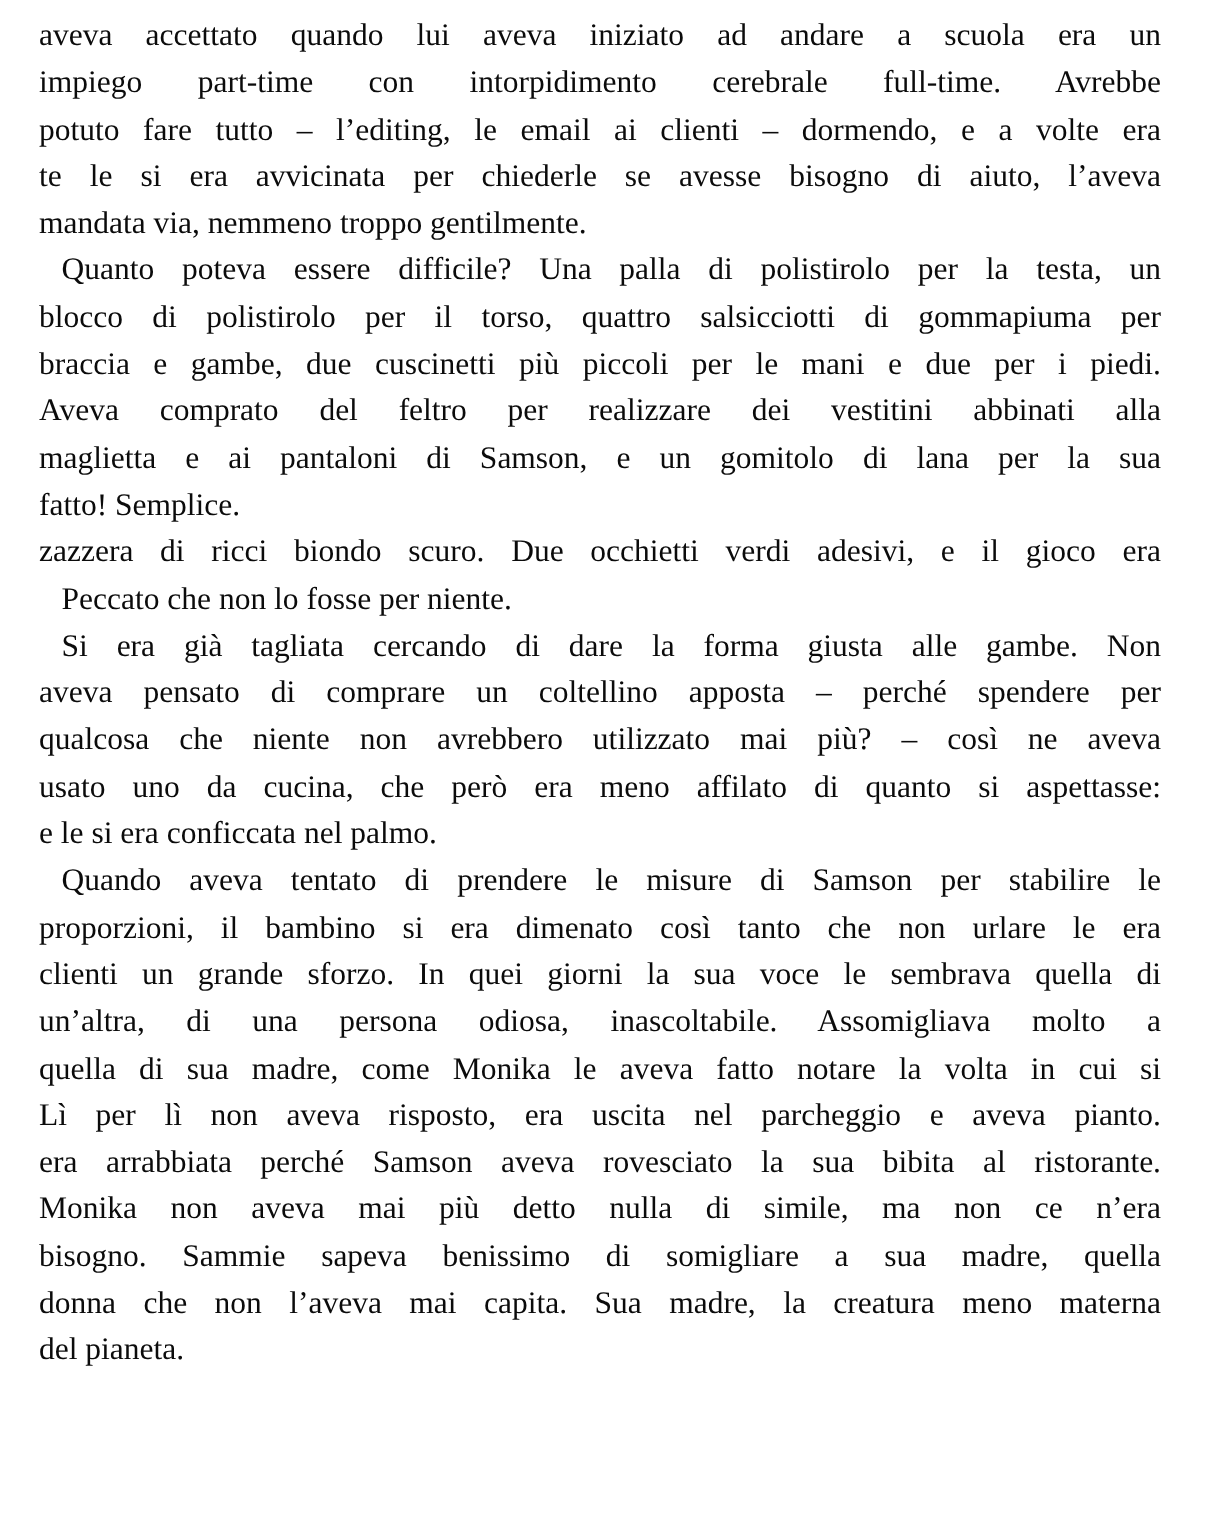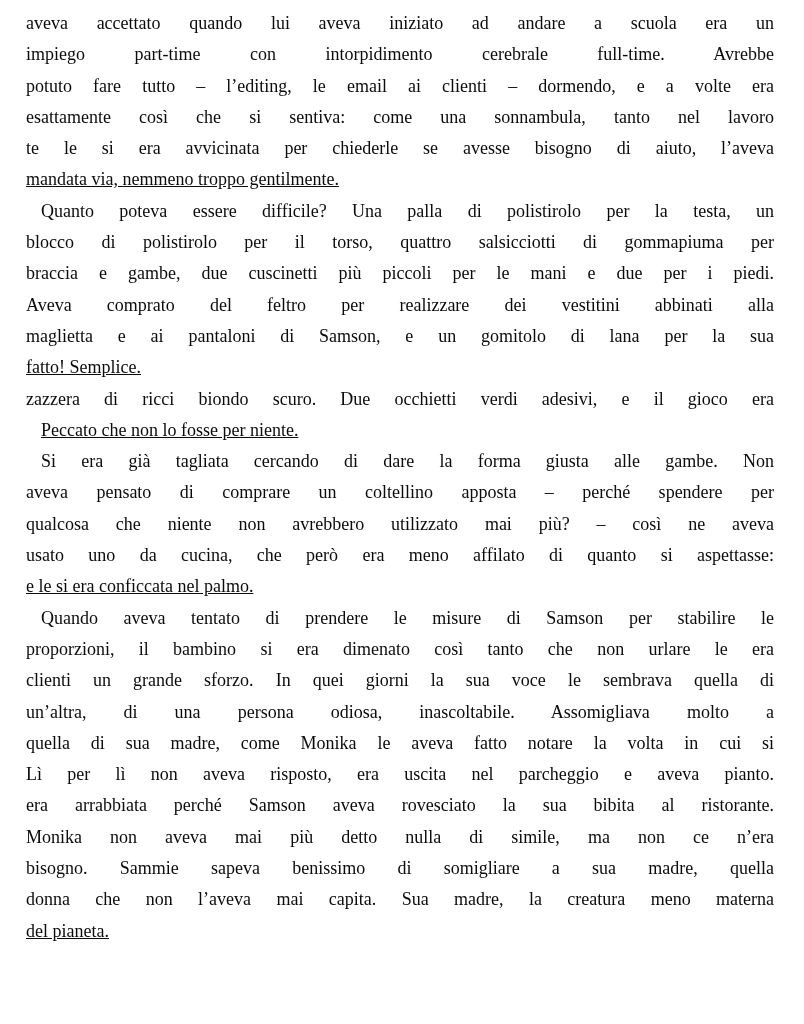--- a/index.html
+++ b/index.html
@@ -15,55 +15,53 @@
   }
   .page {
     position: absolute;
     inset: 0;
     background: #ffffff;
     box-sizing: border-box;
     padding: 8px 30px 0 26px;
   }
   .text-column {
     font-family: "Liberation Serif", "DejaVu Serif", serif;
-    font-size: 18px;
+    font-size: 21px;
     line-height: 31.3px;
     color: #0b0b0b;
     -webkit-font-smoothing: antialiased;
   }
   .paragraph {
     margin: 0;
     padding: 0;
   }
   .line {
     text-align: justify;
     text-align-last: justify;
     white-space: normal;
     height: 31.3px;
     overflow: visible;
   }
   .line.para-last {
     text-align: center;
     text-align-last: left;
-    text-decoration: underline;
   }
   .line.first-indent {
     text-indent: 15px;
   }
 </style>
 </head>
 <body>
 
 <main class="page">
   <section class="text-column" id="text-column">
       <div class="paragraph">
         <div class="line">aveva accettato quando lui aveva iniziato ad andare a scuola era un</div>
         <div class="line">impiego part-time con intorpidimento cerebrale full-time. Avrebbe</div>
         <div class="line">potuto fare tutto – l’editing, le email ai clienti – dormendo, e a volte era</div>
-        <div class="line">esattamente così che si sentiva: come una sonnambula, tanto nel lavoro</div>
         <div class="line">te le si era avvicinata per chiederle se avesse bisogno di aiuto, l’aveva</div>
         <div class="line para-last">mandata via, nemmeno troppo gentilmente.</div>
       </div>
       <div class="paragraph">
         <div class="line first-indent">Quanto poteva essere difficile? Una palla di polistirolo per la testa, un</div>
         <div class="line">blocco di polistirolo per il torso, quattro salsicciotti di gommapiuma per</div>
         <div class="line">braccia e gambe, due cuscinetti più piccoli per le mani e due per i piedi.</div>
         <div class="line">Aveva comprato del feltro per realizzare dei vestitini abbinati alla</div>
         <div class="line">maglietta e ai pantaloni di Samson, e un gomitolo di lana per la sua</div>
         <div class="line para-last">fatto! Semplice.</div>

